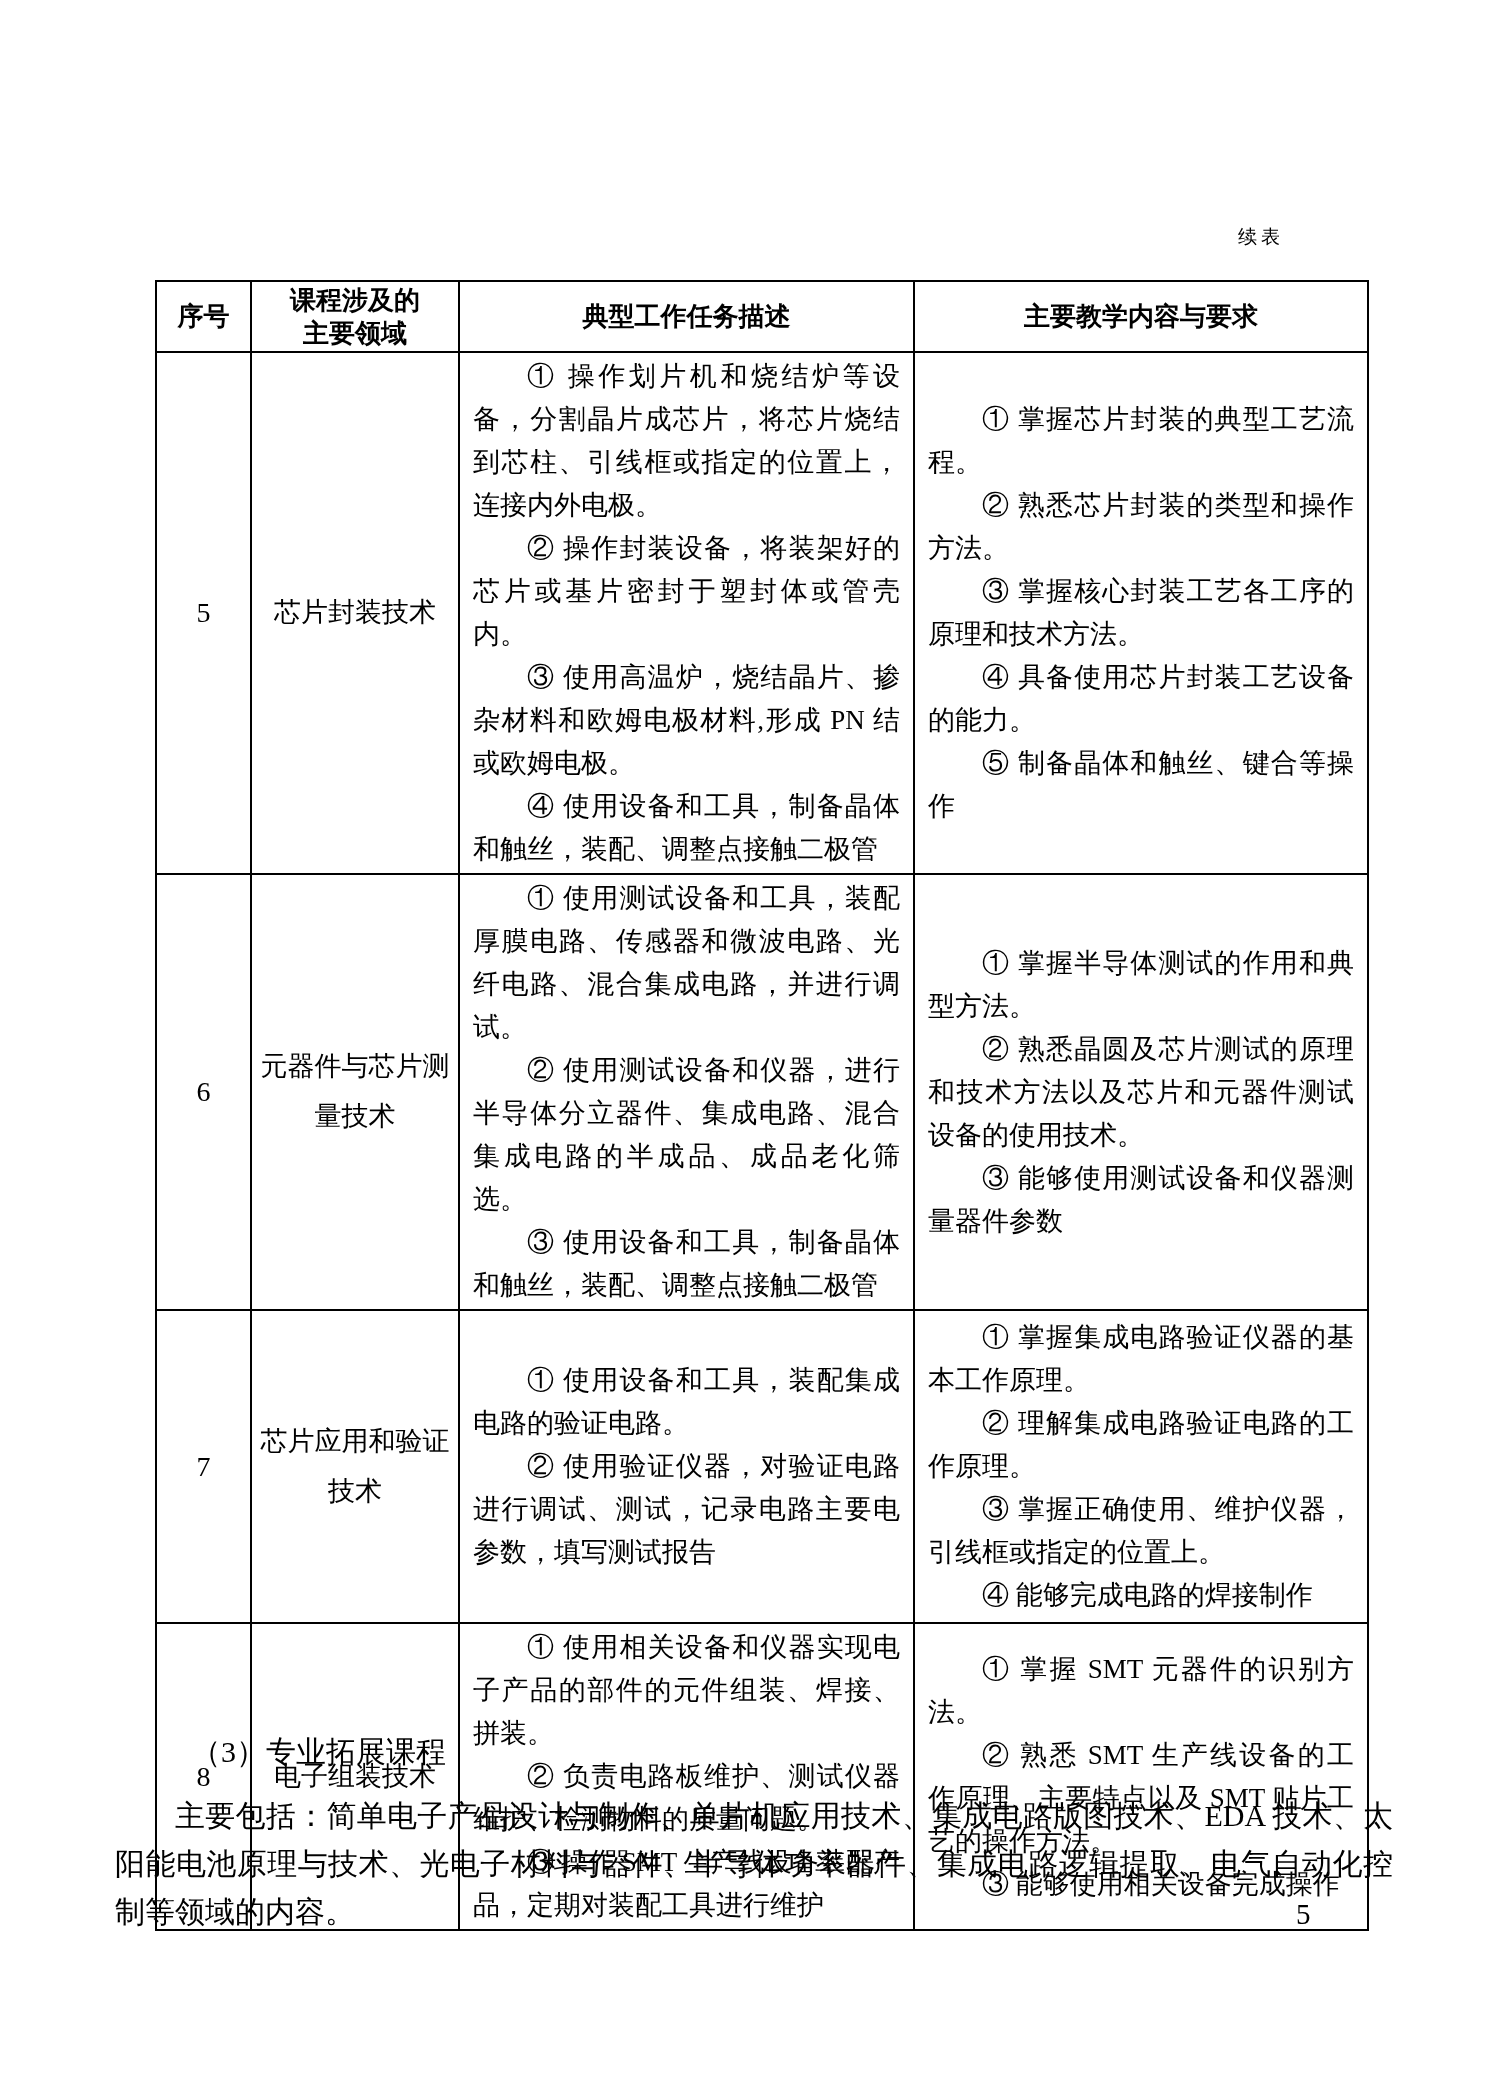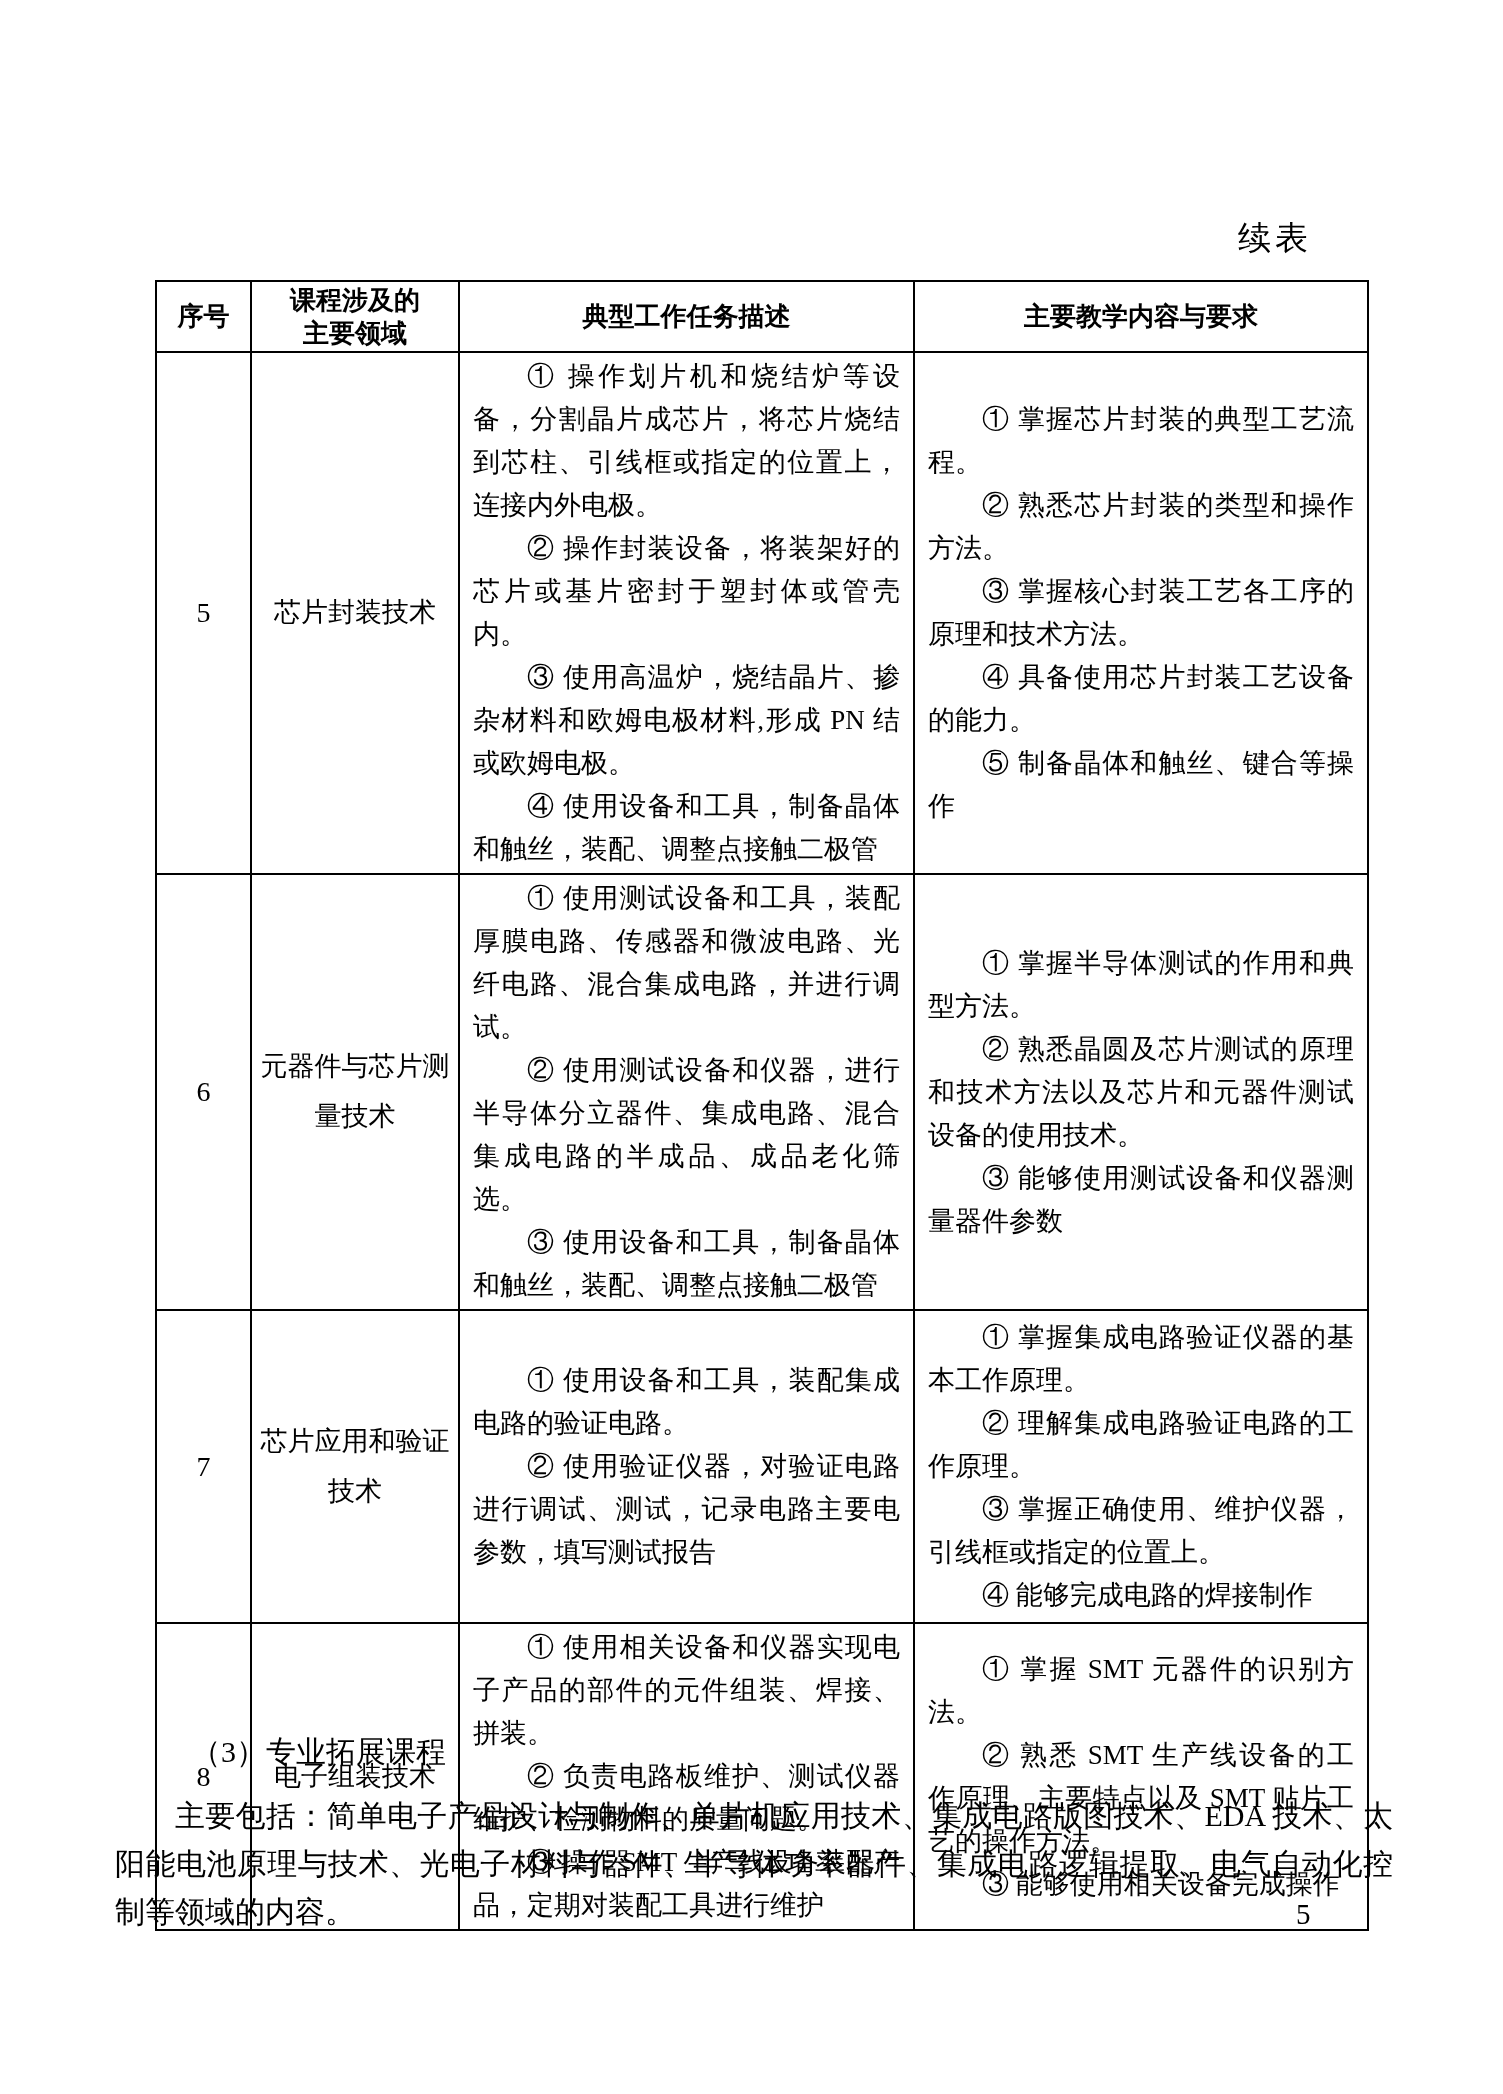--- a/index.html
+++ b/index.html
@@ -7,23 +7,23 @@
     position: relative;
     width: 1503px;
     height: 2094px;
     background: #ffffff;
     color: #000000;
     font-family: "Liberation Serif", "DejaVu Serif", serif;
     overflow: hidden;
   }
   .cont-label {
     position: absolute;
-    top: 216px;
+    top: 224px;
     left: 1238px;
-    font-size: 33px;
+    font-size: 19px;
     letter-spacing: 4px;
   }
   table.course-table {
     position: absolute;
     left: 155px;
     top: 280px;
     width: 1212px;
     border-collapse: collapse;
     table-layout: fixed;
     border: 1px solid #fca5a5;

